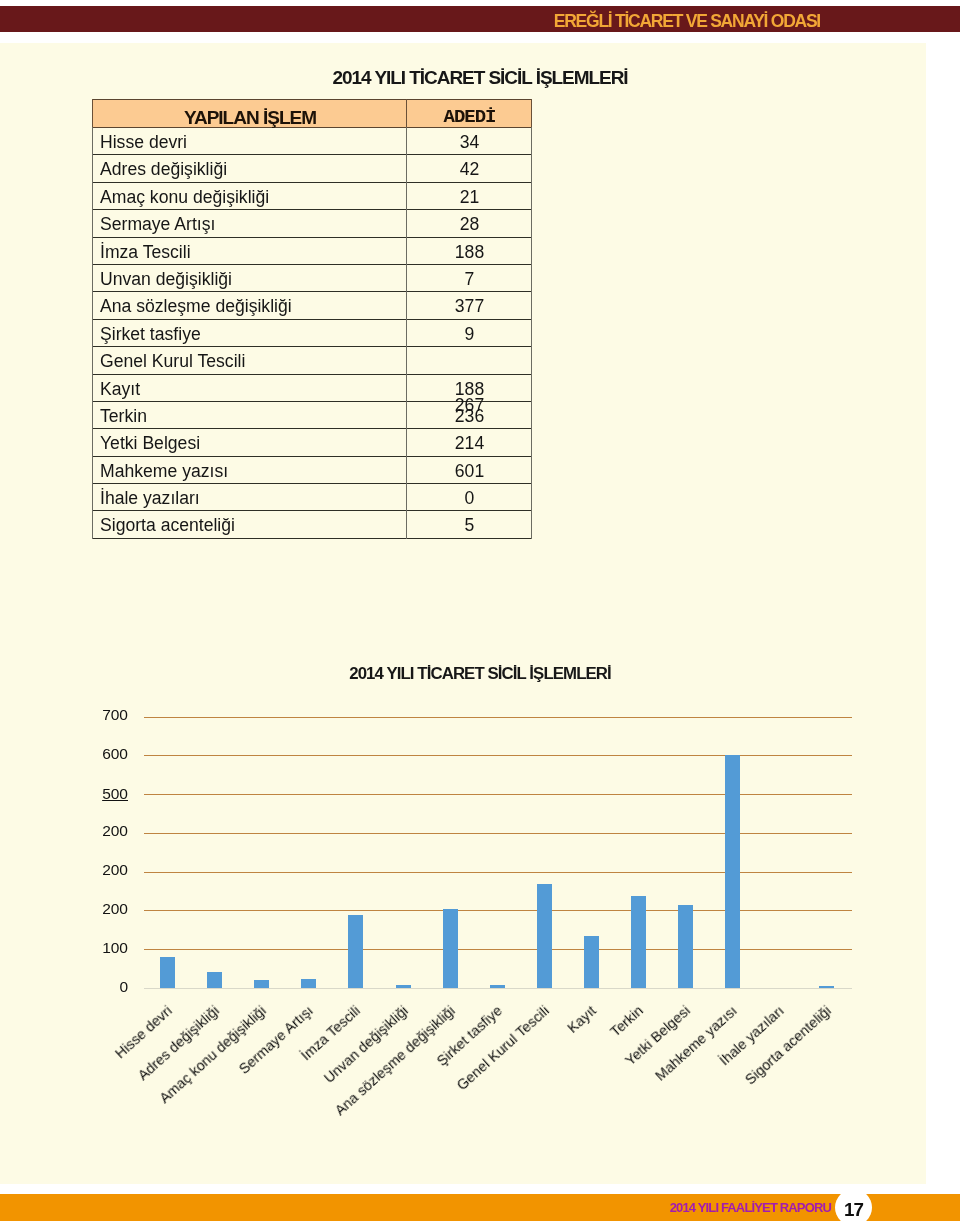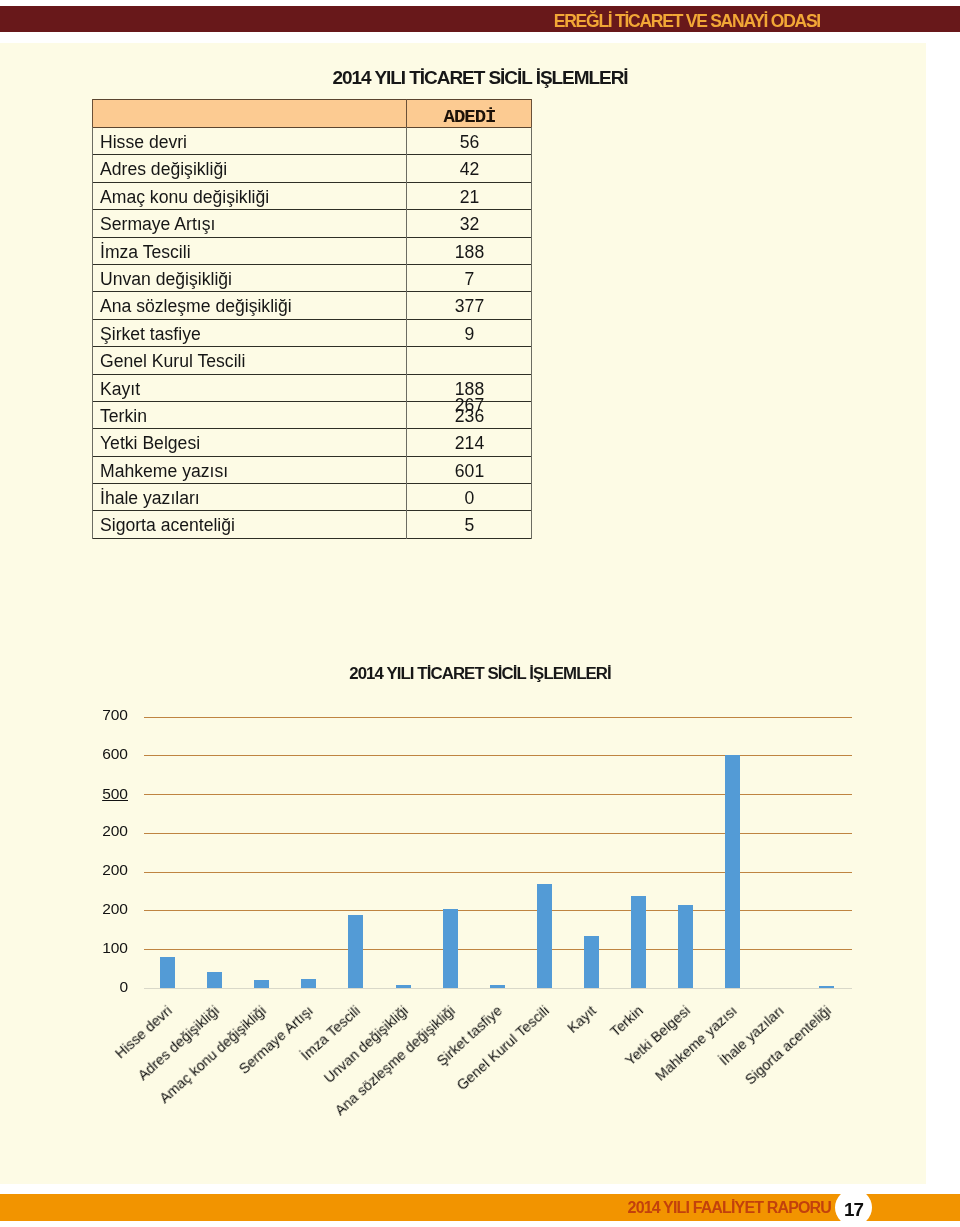--- a/index.html
+++ b/index.html
@@ -45,21 +45,21 @@
   .zeroline{position:absolute;height:1.5px;background:#d9d8c9;}
   .ylab{position:absolute;width:60px;text-align:right;font-size:15.5px;color:#121212;}
   .bar{position:absolute;background:#539bd6;}
   .xlab{position:absolute;font-size:14.3px;color:#0d0d0d;white-space:nowrap;
         transform-origin:left top;-webkit-font-smoothing:antialiased;
         text-rendering:geometricPrecision;}
 
   
   .footbar{position:absolute;left:0;top:1194px;width:960px;height:27px;background:#f29400;}
   .foottext{position:absolute;left:0;top:1194px;width:831px;height:27px;line-height:28px;
-      text-align:right;font-size:16px;font-weight:bold;color:#c2410c;letter-spacing:-0.85px;}
+      text-align:right;font-size:13px;font-weight:bold;color:#a21caf;letter-spacing:-0.85px;}
   .pagecircle{position:absolute;left:835px;top:1189px;width:37px;height:37px;
       border-radius:50%;background:#ffffff;}
   .pagenum{position:absolute;left:835px;top:1189px;width:37px;height:37px;line-height:41px;
       text-align:center;font-size:18.8px;font-weight:bold;color:#0e0e0e;letter-spacing:-0.9px;}
 </style>
 </head>
 <body>
 
 <div class="page">
   <div class="cream"></div>
@@ -87,29 +87,30 @@
       <div class="hline" style="top: 357px; width: 440px;"></div>
       <div class="hline" style="top: 384px; width: 440px;"></div>
       <div class="hline" style="top: 411px; width: 440px;"></div>
       <div class="hline" style="top: 439px; width: 440px;"></div>
       <div class="vline" style="left: 0px; top: 0px; height: 440px;"></div>
       <div class="vline" style="left: 0px; top: 0px; height: 28px; background: rgb(106, 80, 55);"></div>
       <div class="vline" style="left: 314px; top: 0px; height: 440px;"></div>
       <div class="vline" style="left: 314px; top: 0px; height: 28px; background: rgb(106, 80, 55);"></div>
       <div class="vline" style="left: 439px; top: 0px; height: 440px;"></div>
       <div class="vline" style="left: 439px; top: 0px; height: 28px; background: rgb(106, 80, 55);"></div>
+      <div class="cell hd" style="left: 1px; top: 8.5px; width: 314px;">YAPILAN İŞLEM</div>
       <div class="cell hd" style="left: 315px; top: 8.5px; width: 125px; font-family: Liberation Mono, monospace;">ADEDİ</div>
       <div class="cell lbl" style="top: 35px;">Hisse devri</div>
-      <div class="cell num" style="left: 315px; top: 35px; width: 125px;">56</div>
+      <div class="cell num" style="left: 315px; top: 35px; width: 125px;">34</div>
       <div class="cell lbl" style="top: 62px;">Adres değişikliği</div>
       <div class="cell num" style="left: 315px; top: 62px; width: 125px;">42</div>
       <div class="cell lbl" style="top: 90px;">Amaç konu değişikliği</div>
       <div class="cell num" style="left: 315px; top: 90px; width: 125px;">21</div>
       <div class="cell lbl" style="top: 117px;">Sermaye Artışı</div>
-      <div class="cell num" style="left: 315px; top: 117px; width: 125px;">32</div>
+      <div class="cell num" style="left: 315px; top: 117px; width: 125px;">28</div>
       <div class="cell lbl" style="top: 145px;">İmza Tescili</div>
       <div class="cell num" style="left: 315px; top: 145px; width: 125px;">188</div>
       <div class="cell lbl" style="top: 172px;">Unvan değişikliği</div>
       <div class="cell num" style="left: 315px; top: 172px; width: 125px;">7</div>
       <div class="cell lbl" style="top: 199px;">Ana sözleşme değişikliği</div>
       <div class="cell num" style="left: 315px; top: 199px; width: 125px;">377</div>
       <div class="cell lbl" style="top: 227px;">Şirket tasfiye</div>
       <div class="cell num" style="left: 315px; top: 227px; width: 125px;">9</div>
       <div class="cell lbl" style="top: 254px;">Genel Kurul Tescili</div>
       <div class="cell num" style="left: 315px; top: 254px; width: 125px; margin-top: 44px;">267</div>

